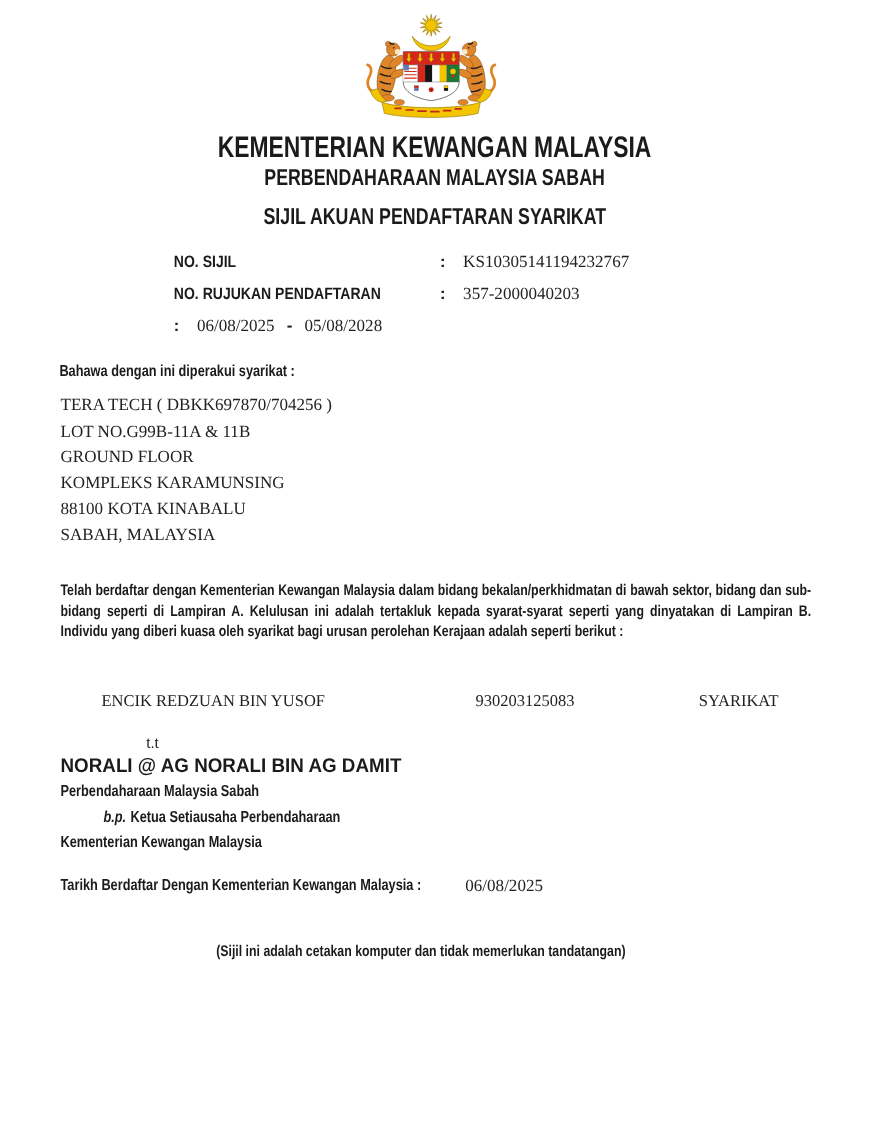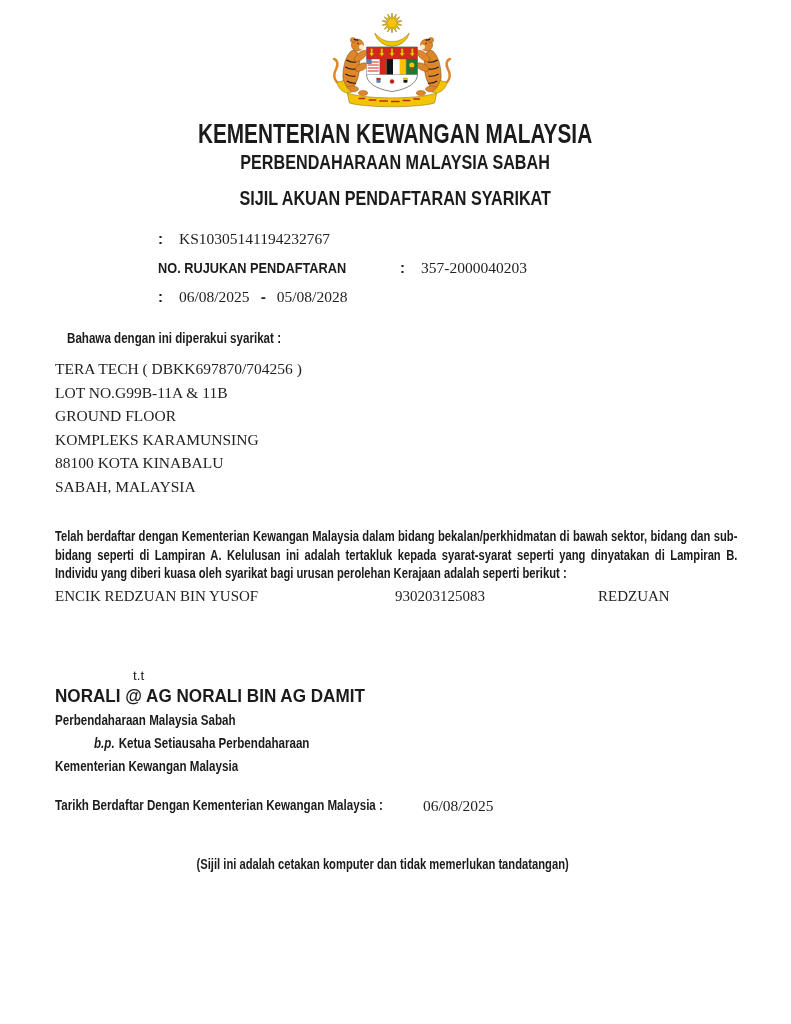--- a/index.html
+++ b/index.html
@@ -18,26 +18,26 @@
   .title3 { top:186px; font-size:21px; font-weight:bold; }
 
   .reg-block { left:158px; top:230px; }
   .reg-row { display:flex; align-items:flex-start; margin-bottom:11px; height:18px; }
   .reg-label { width:242px; font-weight:bold; font-size:15px; }
   .reg-label > span { display:inline-block; transform:scaleX(0.85); transform-origin:0 50%; white-space:nowrap; }
   .reg-colon { font-weight:bold; font-size:15px; width:5px; }
   .reg-value { margin-left:16px; font-family:"Liberation Serif", serif; font-size:15.5px; color:#222; white-space:nowrap; }
   .date-dash { font-family:"Liberation Sans", sans-serif; font-weight:bold; margin:0 11px; }
 
-  .intro { left:67px; top:330px; font-weight:bold; font-size:14.5px; }
+  .intro { left:54px; top:330px; font-weight:bold; font-size:14.5px; }
   .company { left:55px; top:357px; font-family:"Liberation Serif", serif; font-size:15.5px; line-height:23.5px; color:#222; }
 
   .statement { left:55px; top:527px; width:853px; font-weight:bold; font-size:14px; line-height:18.6px; text-align:justify; transform:scaleX(0.8); transform-origin:0 0; }
 
-  .person-row { left:55px; top:588px; width:690px; display:flex; font-family:"Liberation Serif", serif; font-size:15px; color:#222; }
+  .person-row { left:55px; top:630px; width:690px; display:flex; font-family:"Liberation Serif", serif; font-size:15px; color:#222;justify-content:center; }
   .person-name { width:340px; } .person-ic { width:203px; }
 
   .tt { left:133px; top:668px; font-size:13.5px; }
 
   .sig-name { left:55px; top:686px; font-size:18px; font-weight:bold; }
   .sig-name > span { display:inline-block; transform:scaleX(0.95); transform-origin:0 50%; white-space:nowrap; }
   .sig-l1 { left:55px; top:712px; } .sig-l2 { left:55px; top:735px;margin-left:39px; } .sig-l3 { left:55px; top:758px; }
   .sig-line { font-weight:bold; font-size:14.5px; }
   .bp { font-style:italic; margin-right:5px; }
 
@@ -113,20 +113,21 @@
       <path d="M64,181 h13 M84,184 h15 M105,186 h17 M128,187 h17 M151,185 h15 M172,182 h13" stroke="#C2271D" stroke-width="3" fill="none"></path>
     </svg>
   </div>
 
   <div class="abs center title1"><span class="narrow-c">KEMENTERIAN KEWANGAN MALAYSIA</span></div>
   <div class="abs center title2"><span class="narrow-c">PERBENDAHARAAN MALAYSIA SABAH</span></div>
   <div class="abs center title3"><span class="narrow-c">SIJIL AKUAN PENDAFTARAN SYARIKAT</span></div>
 
   <div class="abs reg-block">
     <div class="reg-row">
+      <span class="reg-label"><span>NO. SIJIL</span></span>
       <span class="reg-colon">:</span>
       <span class="reg-value">KS10305141194232767</span>
     </div>
     <div class="reg-row">
       <span class="reg-label"><span>NO. RUJUKAN PENDAFTARAN</span></span>
       <span class="reg-colon">:</span>
       <span class="reg-value">357-2000040203</span>
     </div>
     <div class="reg-row">
       <span class="reg-colon">:</span>
@@ -144,21 +145,21 @@
     <div>KOMPLEKS KARAMUNSING</div>
     <div>88100 KOTA KINABALU</div>
     <div>SABAH, MALAYSIA</div>
   </div>
 
   <div class="abs statement">Telah berdaftar dengan Kementerian Kewangan Malaysia dalam bidang bekalan/perkhidmatan di bawah sektor, bidang dan sub-bidang seperti di Lampiran A. Kelulusan ini adalah tertakluk kepada syarat-syarat seperti yang dinyatakan di Lampiran B. Individu yang diberi kuasa oleh syarikat bagi urusan perolehan Kerajaan adalah seperti berikut :</div>
 
   <div class="abs person-row">
     <span class="person-name">ENCIK REDZUAN BIN YUSOF</span>
     <span class="person-ic">930203125083</span>
-    <span class="person-role">REDZUAN</span>
+    <span class="person-role">SYARIKAT</span>
   </div>
 
   <div class="abs tt">t.t</div>
   <div class="abs sig-name"><span>NORALI @ AG NORALI BIN AG DAMIT</span></div>
   <div class="abs sig-l1 sig-line"><span class="narrow">Perbendaharaan Malaysia Sabah</span></div>
   <div class="abs sig-l2 sig-line">
     <span class="narrow"><span class="bp">b.p.</span><span>Ketua Setiausaha Perbendaharaan</span></span>
   </div>
   <div class="abs sig-l3 sig-line"><span class="narrow">Kementerian Kewangan Malaysia</span></div>
 

